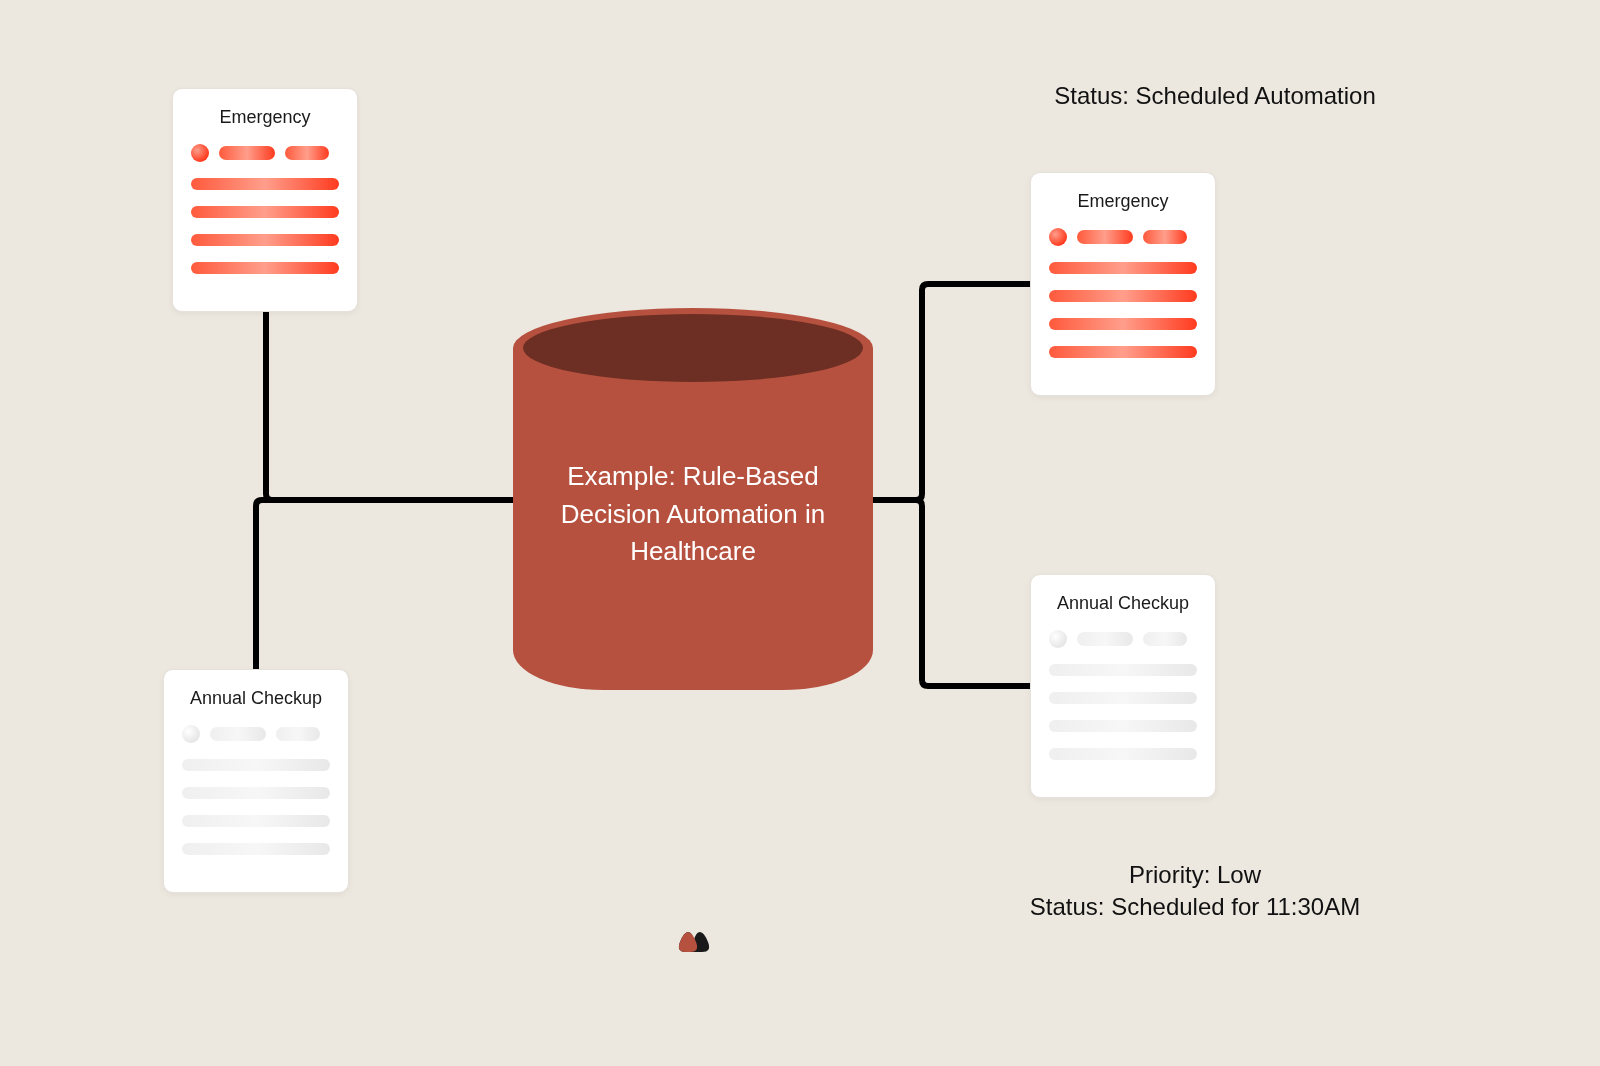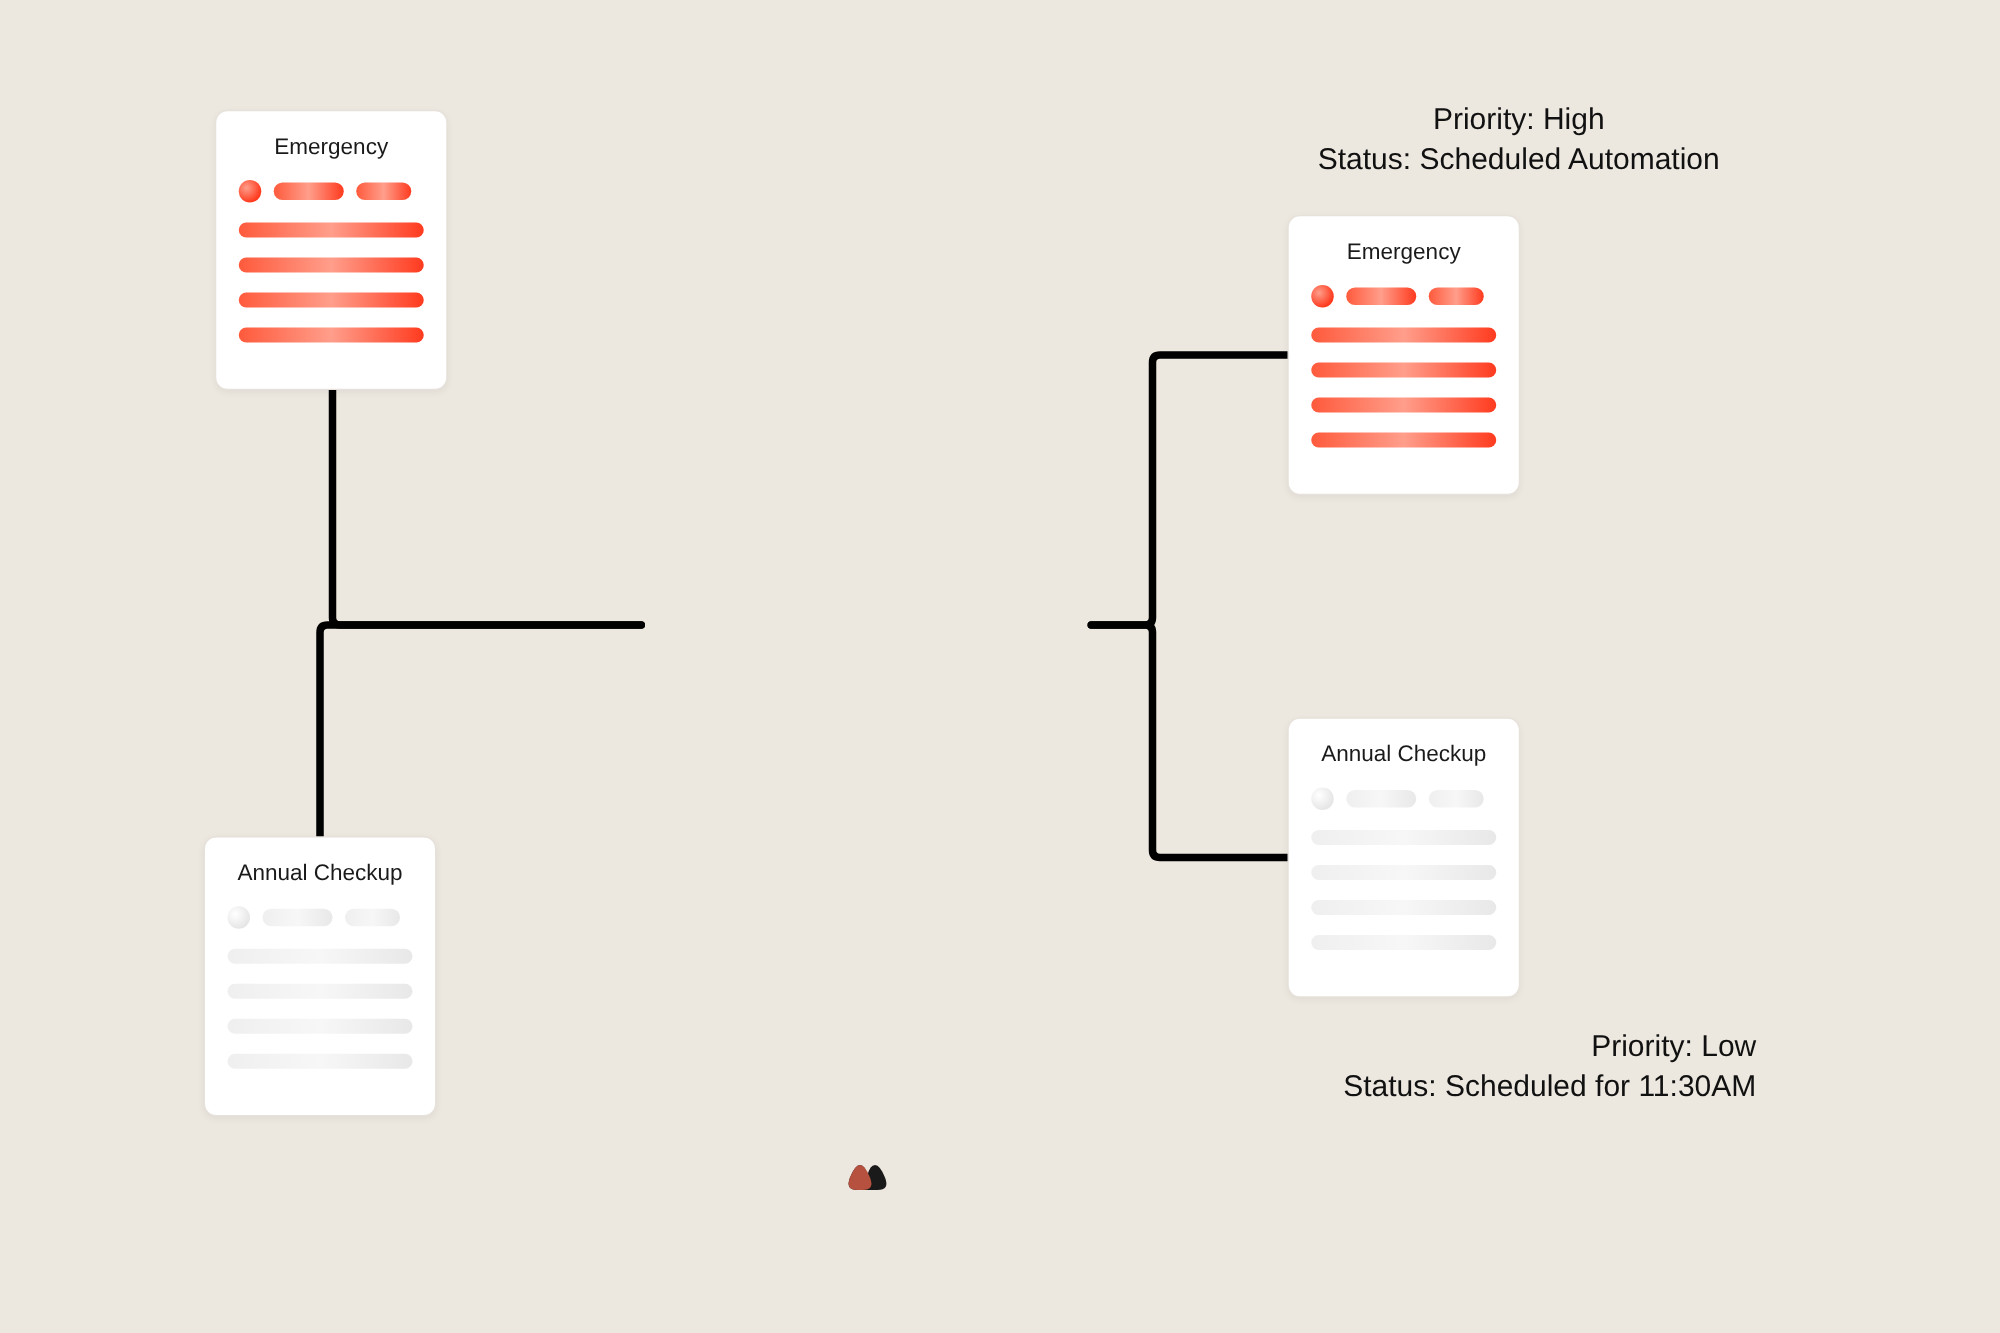--- a/index.html
+++ b/index.html
@@ -103,21 +103,21 @@
 
   
   .annotation {
     position: absolute;
     font-size: 24px;
     line-height: 1.35;
     color: #111;
     text-align: center;
   }
   .anno-top { left: 985px; top: 80px; width: 460px; }
-  .anno-bottom { left: 985px; top: 822px; width: 420px; text-align: right; }
+  .anno-bottom { left: 985px; top: 859px; width: 420px; }
 
   
   svg.connectors {
     position: absolute; inset: 0; width: 1600px; height: 1066px;
     pointer-events: none;
   }
 
   
   .logo {
     position: absolute;
@@ -132,20 +132,27 @@
 
   <svg class="connectors">
 
     <path d="M 266 312 L 266 494 Q 266 500 272 500 L 513 500" stroke="#000" stroke-width="6" fill="none" stroke-linecap="round"></path>
     <path d="M 256 669 L 256 506 Q 256 500 262 500 L 513 500" stroke="#000" stroke-width="6" fill="none" stroke-linecap="round"></path>
 
     <path d="M 873 500 L 916 500 Q 922 500 922 494 L 922 290 Q 922 284 928 284 L 1030 284" stroke="#000" stroke-width="6" fill="none" stroke-linecap="round"></path>
     <path d="M 873 500 L 916 500 Q 922 500 922 506 L 922 680 Q 922 686 928 686 L 1030 686" stroke="#000" stroke-width="6" fill="none" stroke-linecap="round"></path>
   </svg>
 
+  <div class="cylinder">
+    <div class="cyl-bottom"></div>
+    <div class="cyl-body"></div>
+    <div class="cyl-top-outer"></div>
+    <div class="cyl-top-inner"></div>
+    <div class="cyl-label">Example: Rule-Based Decision Automation in Healthcare</div>
+  </div>
 
   <div class="card card-in-emergency">
     <div class="card-title">Emergency</div>
     <div class="pill-row">
       <div class="dot red-dot"></div>
       <div class="pill red-grad" style="flex:0 0 56px"></div>
       <div class="pill red-grad" style="flex:0 0 44px"></div>
     </div>
     <div class="line red-grad"></div>
     <div class="line red-grad"></div>
@@ -186,24 +193,20 @@
       <div class="pill grey-grad" style="flex:0 0 56px"></div>
       <div class="pill grey-grad" style="flex:0 0 44px"></div>
     </div>
     <div class="line grey-grad"></div>
     <div class="line grey-grad"></div>
     <div class="line grey-grad"></div>
     <div class="line grey-grad"></div>
   </div>
 
   <div class="annotation anno-top">
-    <div>
-      <span>Priority:</span>
-      <span>High</span>
-    </div>
     <div>
       <span>Status:</span>
       <span>Scheduled Automation</span>
     </div>
   </div>
 
   <div class="annotation anno-bottom">
     <div>
       <span>Priority:</span>
       <span>Low</span>

